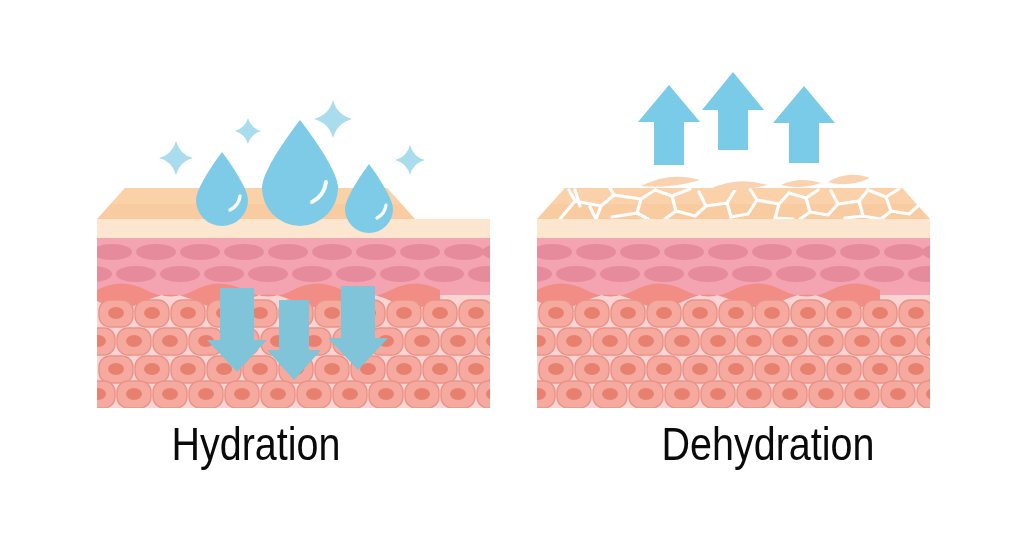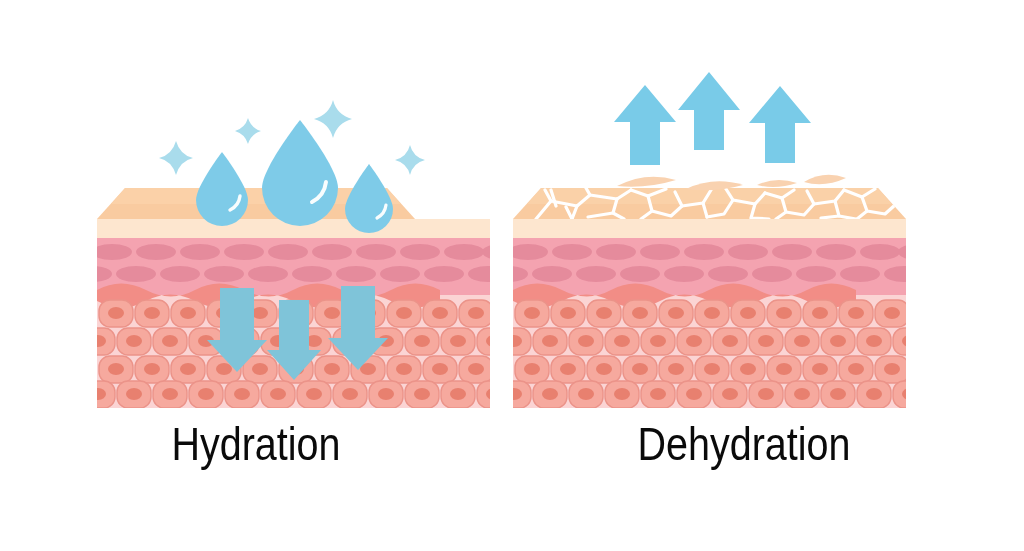--- a/index.html
+++ b/index.html
@@ -20,21 +20,21 @@
     background: #ffffff;
   }
   .panel {
     position: absolute;
     top: 0;
     width: 512px;
     height: 551px;
     text-decoration: underline;
   }
   #panel-hydration { left: 0; }
-  #panel-dehydration { left: 488px; }
+  #panel-dehydration { left: 512px; }
 
   .panel-svg {
     position: absolute;
     left: 0;
     top: 0;
     width: 512px;
     height: 551px;
     display: block;
   }
 

